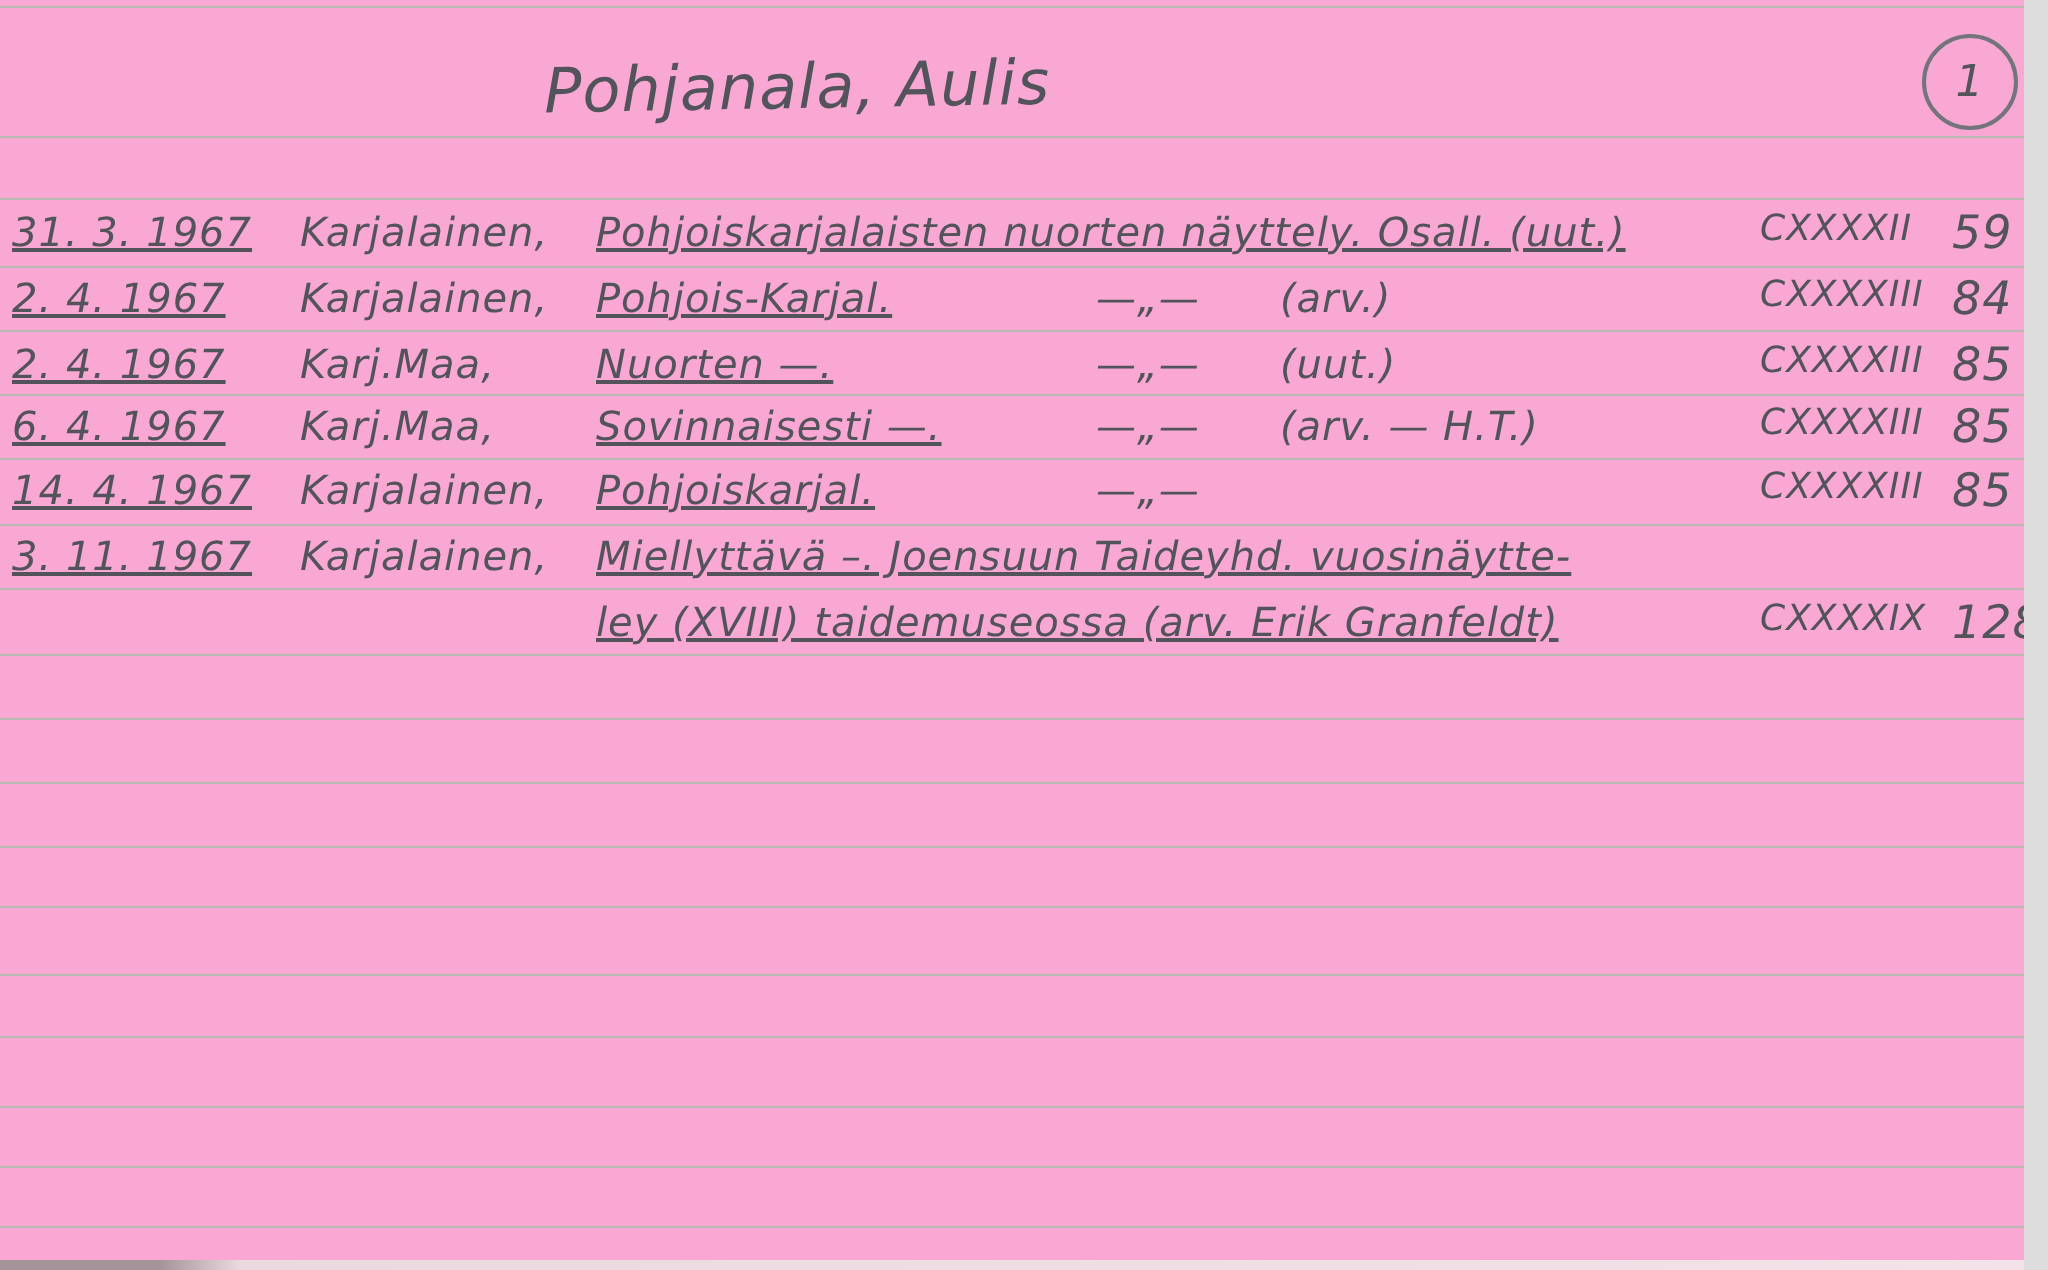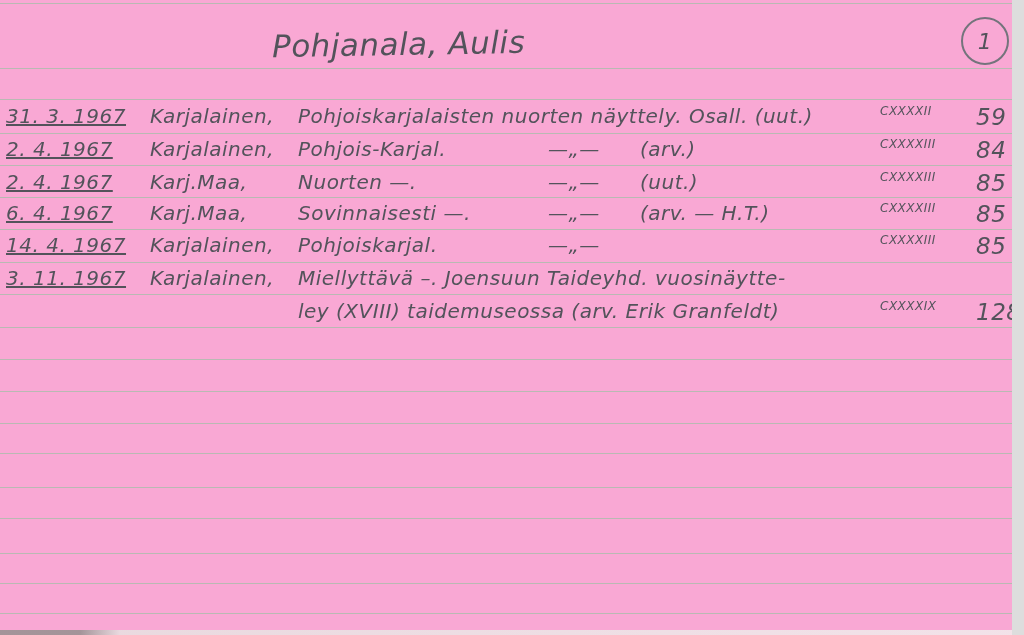--- a/index.html
+++ b/index.html
@@ -34,25 +34,25 @@
     position:absolute;top:17px;left:961px;
     width:44px;height:44px;
     border:2px solid #74747c;border-radius:50%;
     display:flex;align-items:center;justify-content:center;
     font-size:22px;
   }
   .row{position:absolute;left:0;width:1024px;height:30px;font-size:20px;}
   .row span{position:absolute;top:0;}
   .c-date  {left:6px;   width:140px;text-decoration:underline;}
   .c-source{left:150px; width:146px;}
-  .c-title {left:298px; width:248px;}
+  .c-title {left:298px; width:248px;text-decoration:underline;}
   .c-title.wide{width:578px;}
   .c-ditto {left:548px; width:100px;}
   .c-note  {left:640px; width:232px; text-align:left;}
-  .c-code  {left:880px; width:92px;  font-size:12px; top:3px;}
+  .c-code  {left:880px; width:92px;  font-size:18px; top:3px;}
   .c-page  {left:976px; width:46px;  font-size:23px; top:2px;}
 </style>
 </head>
 <body>
 
 <div class="card">
 
   <div class="ruled-line" style="top:3px"></div>
   <div class="ruled-line" style="top:68px"></div>
   <div class="ruled-line" style="top:99px"></div>

